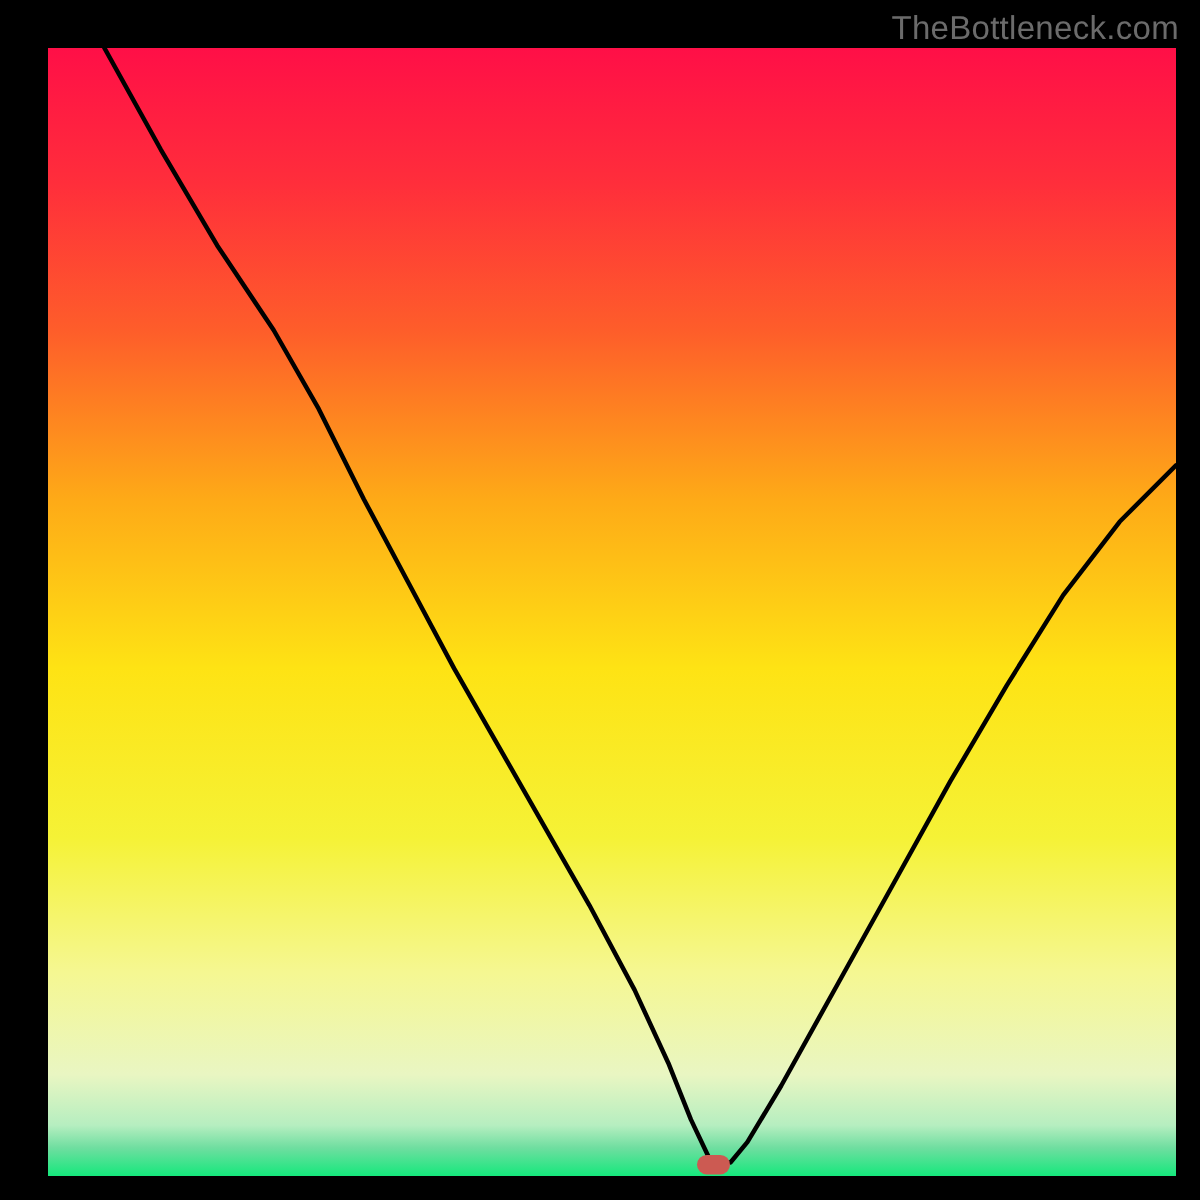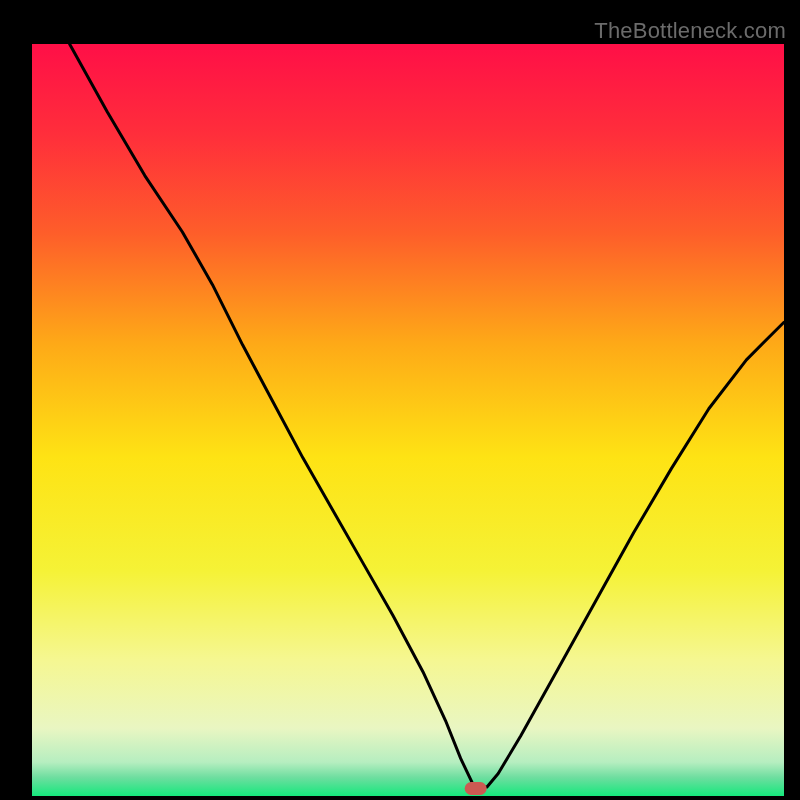--- a/index.html
+++ b/index.html
@@ -6,21 +6,21 @@
     margin: 0;
     padding: 0;
     width: 800px;
     height: 800px;
     background: #000;
     overflow: hidden;
     font-family: Arial, Helvetica, sans-serif;
   }
   .frame {
     position: absolute;
-    top: 12px;
+    top: 0;
     left: 0;
     width: 800px;
     height: 688px;
     background: #000;
   }
   .watermark {
     position: absolute;
     top: 6px;
     right: 14px;
     color: #6b6b6b;

